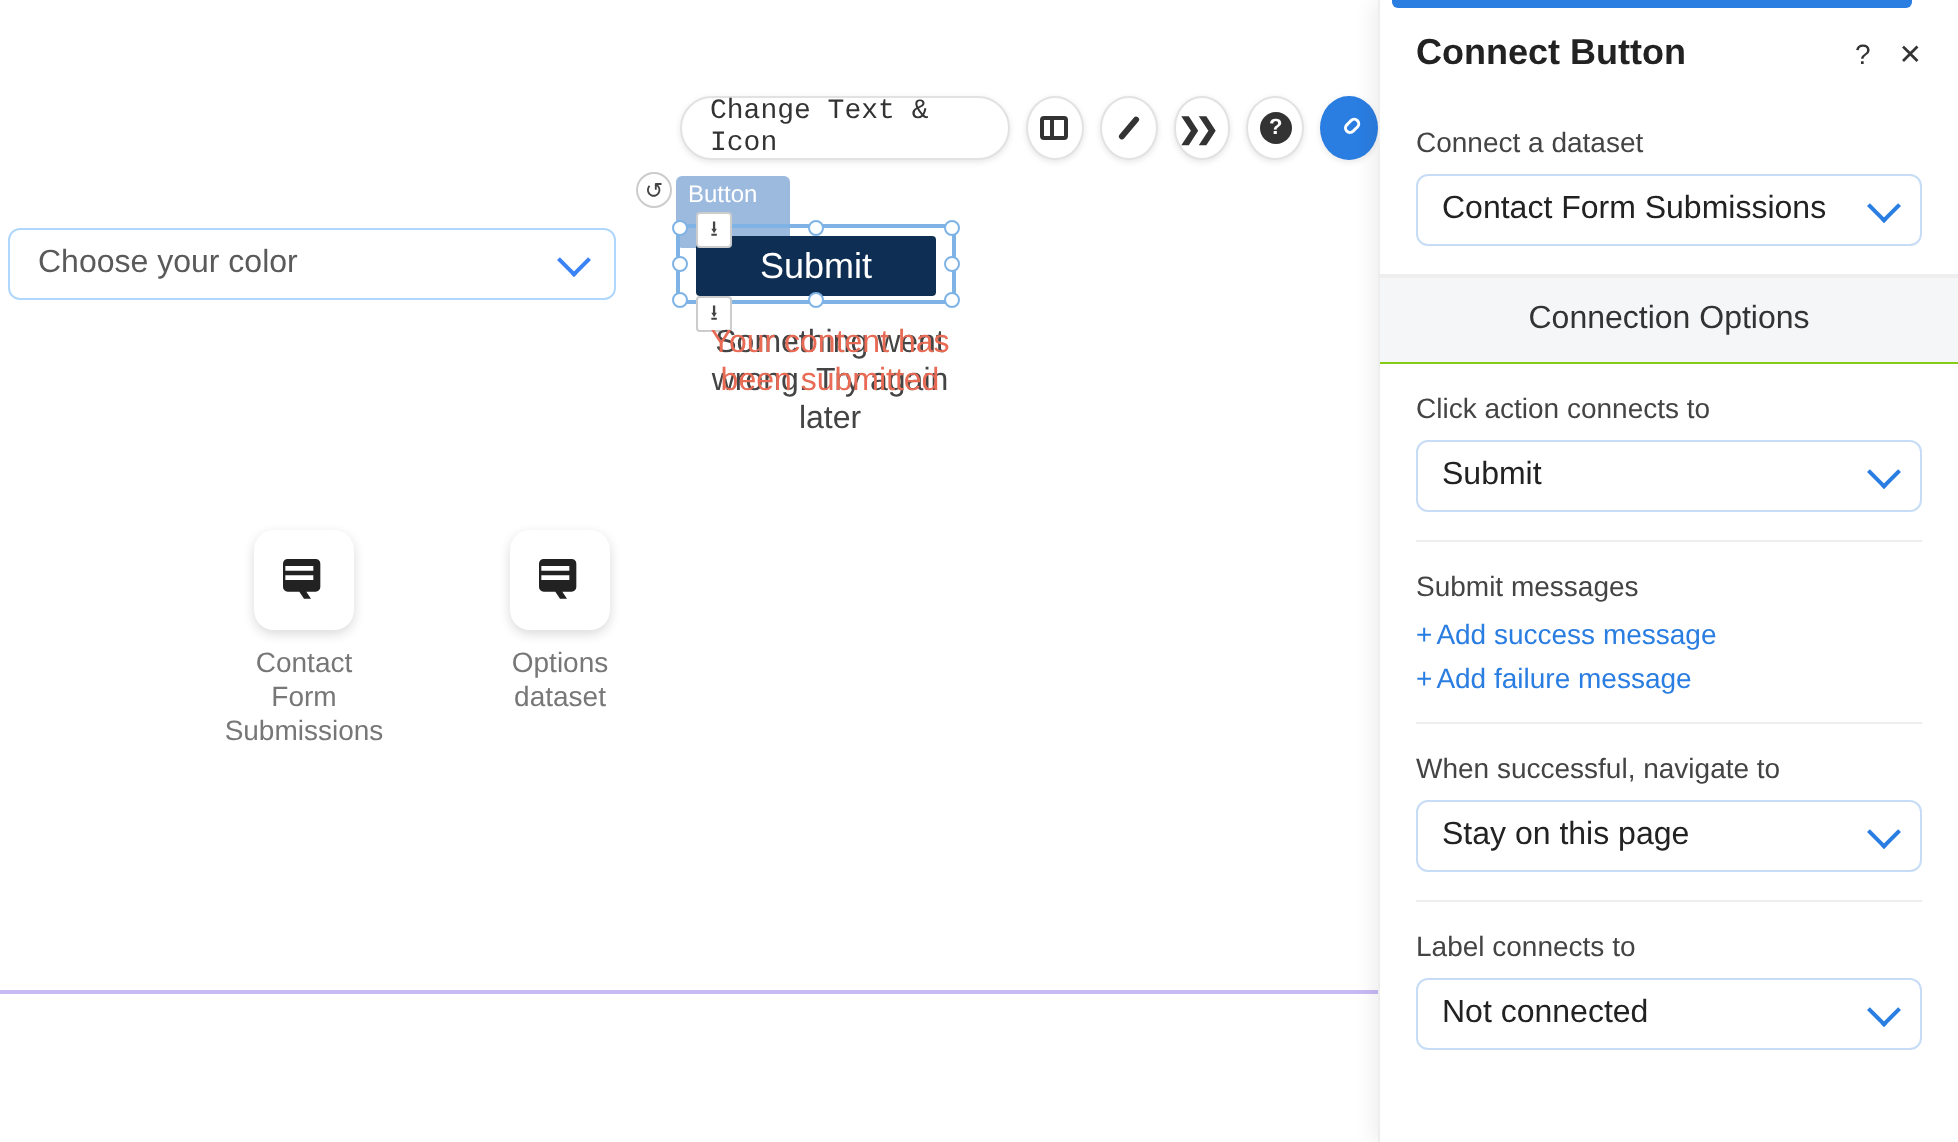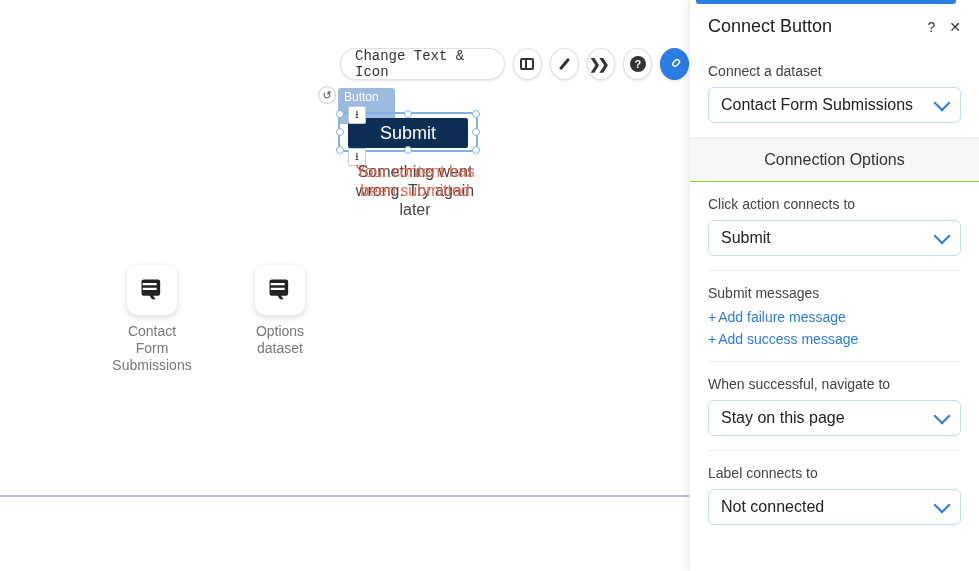--- a/index.html
+++ b/index.html
@@ -204,21 +204,21 @@
     background:#fff;
     border-left:1px solid #eee;
     box-shadow:-2px 0 10px rgba(0,0,0,0.08);
     display:flex;flex-direction:column;
   }
   .panel-top-bar{height:4px;background:#2a7de1;width:260px;margin-left:6px;border-radius:0 0 3px 3px;}
   .panel-header{
     display:flex;align-items:center;justify-content:space-between;
     padding:12px 18px 12px 18px;
   }
-  .panel-title{font-size:18px;font-weight:400;color:#222}
+  .panel-title{font-size:18px;font-weight:700;color:#222}
   .hdr-icons{display:flex;gap:14px;color:#333;align-items:center}
   .hdr-icons span{cursor:pointer}
   .sect{padding:14px 18px;border-bottom:1px solid #eee}
   .sect-label{font-size:14px;color:#444;margin-bottom:8px}
   .dd{
     height:36px;
     border:1px solid #c7dcf5;
     border-radius:6px;
     display:flex;align-items:center;justify-content:space-between;
     padding:0 12px;
@@ -241,20 +241,24 @@
   .plus{color:#2a7de1;margin-right:2px}
   .subsect{padding:14px 18px;}
   .divider{height:1px;background:#eee;margin:0 18px}
 </style>
 </head>
 <body>
 
 <div class="canvas">
   <div class="purple-line"></div>
 
+  <div class="color-dd">
+    <span>Choose your color</span>
+    <span class="chev"></span>
+  </div>
 
   <div class="toolbar">
     <div class="pill">
       <span>Change Text &amp; Icon</span>
     </div>
     <div class="circ">
         <span class="ic-layout"></span>
       </div>
     <div class="circ">
         <span class="ic-brush"></span>
@@ -343,22 +347,22 @@
     <div class="sect-label">Click action connects to</div>
     <div class="dd">
       <span class="txt">Submit</span>
       <span class="chev"></span>
     </div>
   </div>
   <div class="divider"></div>
 
   <div class="subsect">
     <div class="sect-label">Submit messages</div>
+    <a class="link-blue"><span class="plus">+</span><span>Add success message</span></a>
     <a class="link-blue"><span class="plus">+</span><span>Add failure message</span></a>
-    <a class="link-blue"><span class="plus">+</span><span>Add success message</span></a>
   </div>
   <div class="divider"></div>
 
   <div class="subsect">
     <div class="sect-label">When successful, navigate to</div>
     <div class="dd">
       <span class="txt">Stay on this page</span>
       <span class="chev"></span>
     </div>
   </div>

